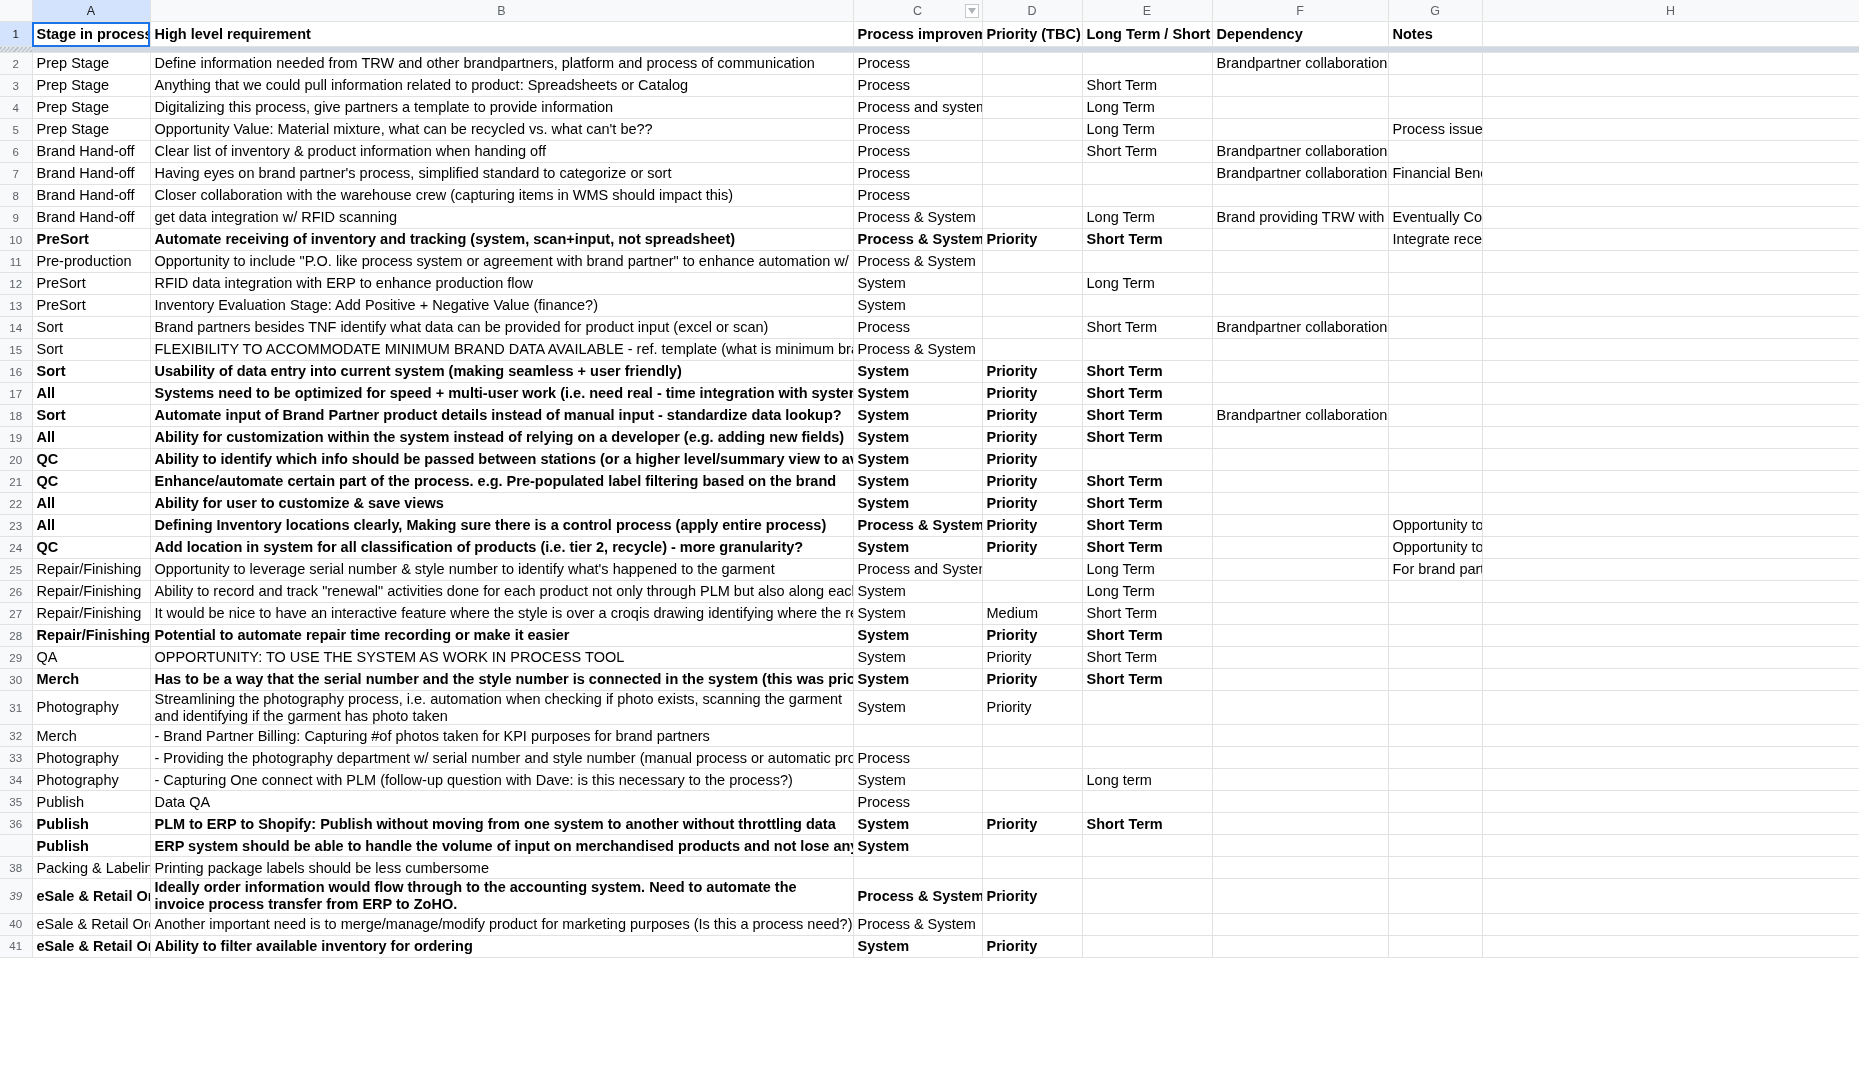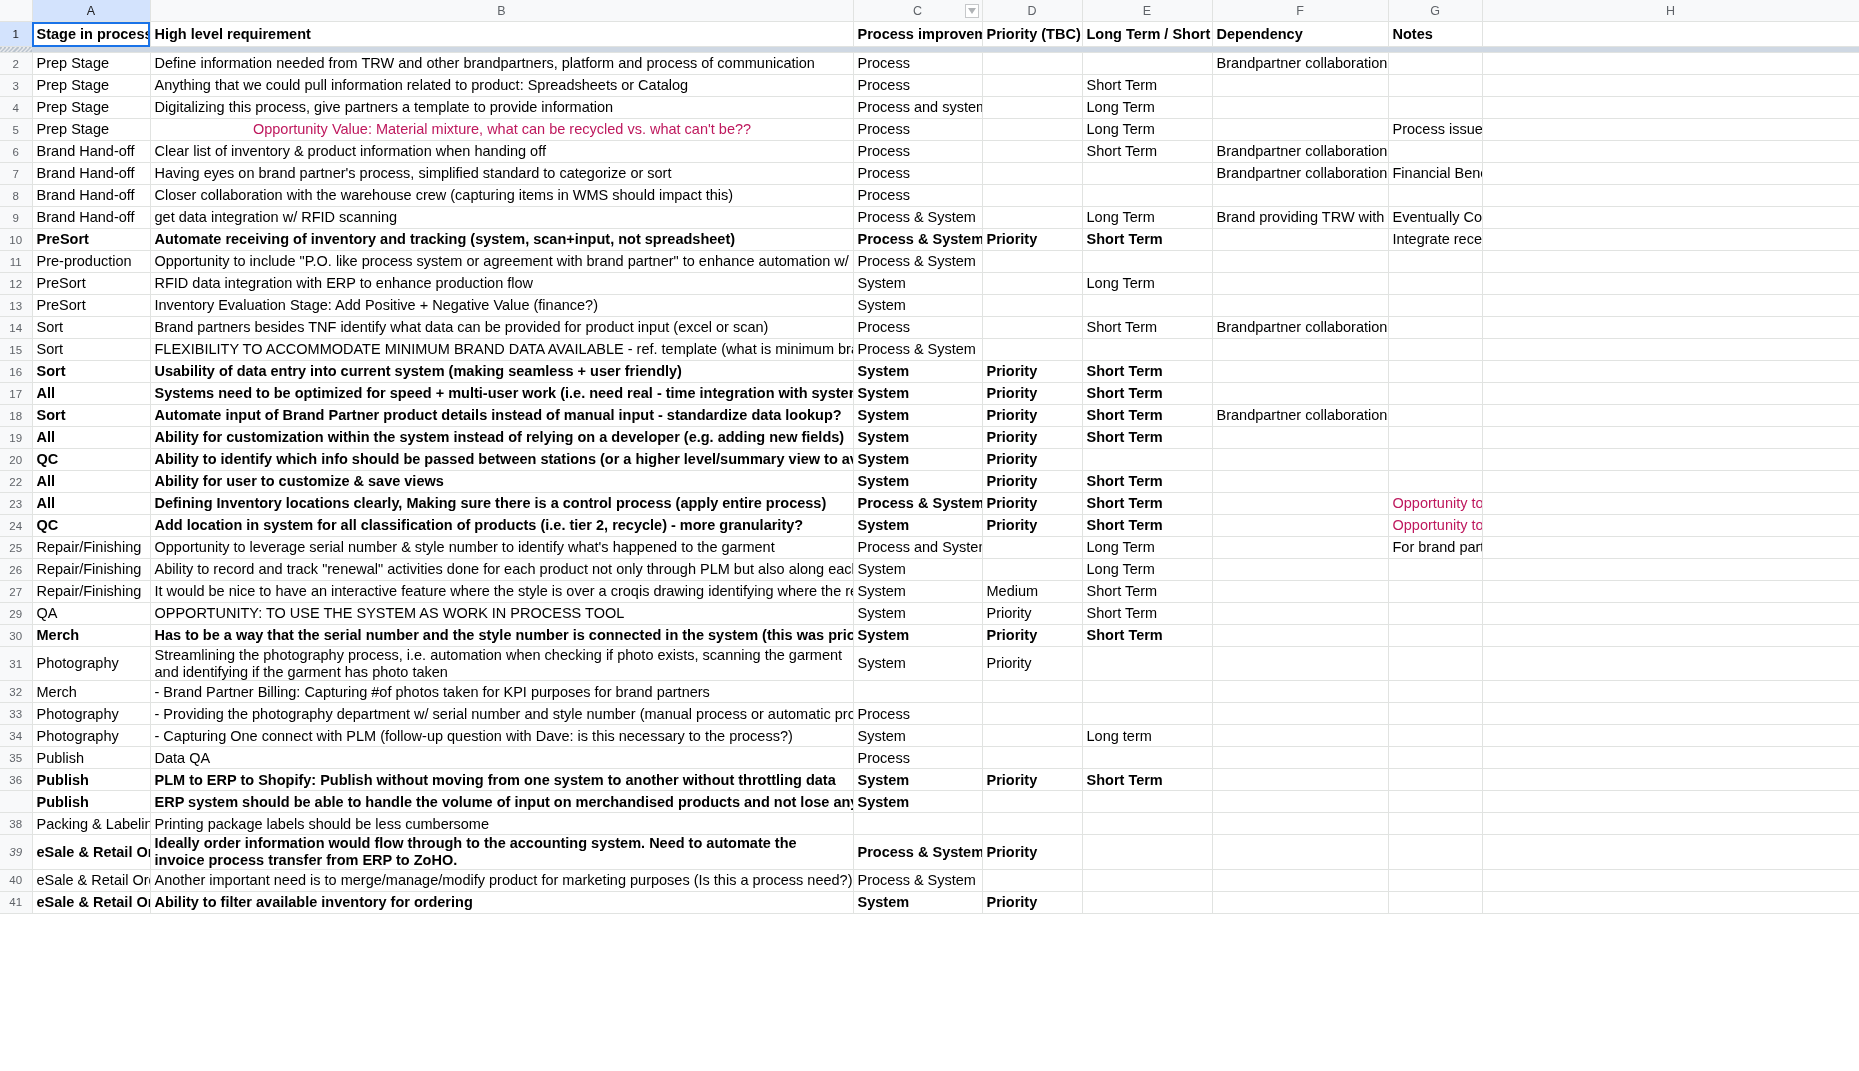--- a/index.html
+++ b/index.html
@@ -78,21 +78,21 @@
   }
   td.cell {
     border: 1px solid #e1e3e1;
     padding: 0 3px 0 4px;
     vertical-align: middle;
     white-space: nowrap;
     overflow: hidden;
     line-height: 1.15;
   }
   td.cell.bold { font-weight: bold; }
-  td.cell.red  { color: #be185d; text-align: center; }
+  td.cell.red  { color: #000000; }
   td.cell.wrap { white-space: normal; }
 
   
   tr.freeze-sep td {
     padding: 0;
     height: 5px;
     background: #cfd8e3;
     border: none;
   }
   tr.freeze-sep td.rh {
@@ -368,20 +368,31 @@
           <td class="cell bold">QC</td>
           <td class="cell bold">Ability to identify which info should be passed between stations (or a higher level/summary view to avoid so much tab switching)</td>
           <td class="cell bold">System</td>
           <td class="cell bold">Priority</td>
           <td class="cell bold"></td>
           <td class="cell"></td>
           <td class="cell"></td>
           <td class="cell"></td>
         </tr>
         <tr>
+          <td class="rowhdr" style="height: 21px;">21</td>
+          <td class="cell bold">QC</td>
+          <td class="cell bold">Enhance/automate certain part of the process. e.g. Pre-populated label filtering based on the brand</td>
+          <td class="cell bold">System</td>
+          <td class="cell bold">Priority</td>
+          <td class="cell bold">Short Term</td>
+          <td class="cell"></td>
+          <td class="cell"></td>
+          <td class="cell"></td>
+        </tr>
+        <tr>
           <td class="rowhdr" style="height: 21px;">22</td>
           <td class="cell bold">All</td>
           <td class="cell bold">Ability for user to customize &amp; save views</td>
           <td class="cell bold">System</td>
           <td class="cell bold">Priority</td>
           <td class="cell bold">Short Term</td>
           <td class="cell"></td>
           <td class="cell"></td>
           <td class="cell"></td>
         </tr>
@@ -434,20 +445,31 @@
           <td class="cell">Repair/Finishing</td>
           <td class="cell">It would be nice to have an interactive feature where the style is over a croqis drawing identifying where the repairs are</td>
           <td class="cell">System</td>
           <td class="cell">Medium</td>
           <td class="cell">Short Term</td>
           <td class="cell"></td>
           <td class="cell"></td>
           <td class="cell"></td>
         </tr>
         <tr>
+          <td class="rowhdr" style="height: 21px;">28</td>
+          <td class="cell bold">Repair/Finishing</td>
+          <td class="cell bold">Potential to automate repair time recording or make it easier</td>
+          <td class="cell bold">System</td>
+          <td class="cell bold">Priority</td>
+          <td class="cell bold">Short Term</td>
+          <td class="cell"></td>
+          <td class="cell"></td>
+          <td class="cell"></td>
+        </tr>
+        <tr>
           <td class="rowhdr" style="height: 21px;">29</td>
           <td class="cell">QA</td>
           <td class="cell">OPPORTUNITY: TO USE THE SYSTEM AS WORK IN PROCESS TOOL</td>
           <td class="cell">System</td>
           <td class="cell">Priority</td>
           <td class="cell">Short Term</td>
           <td class="cell"></td>
           <td class="cell"></td>
           <td class="cell"></td>
         </tr>

